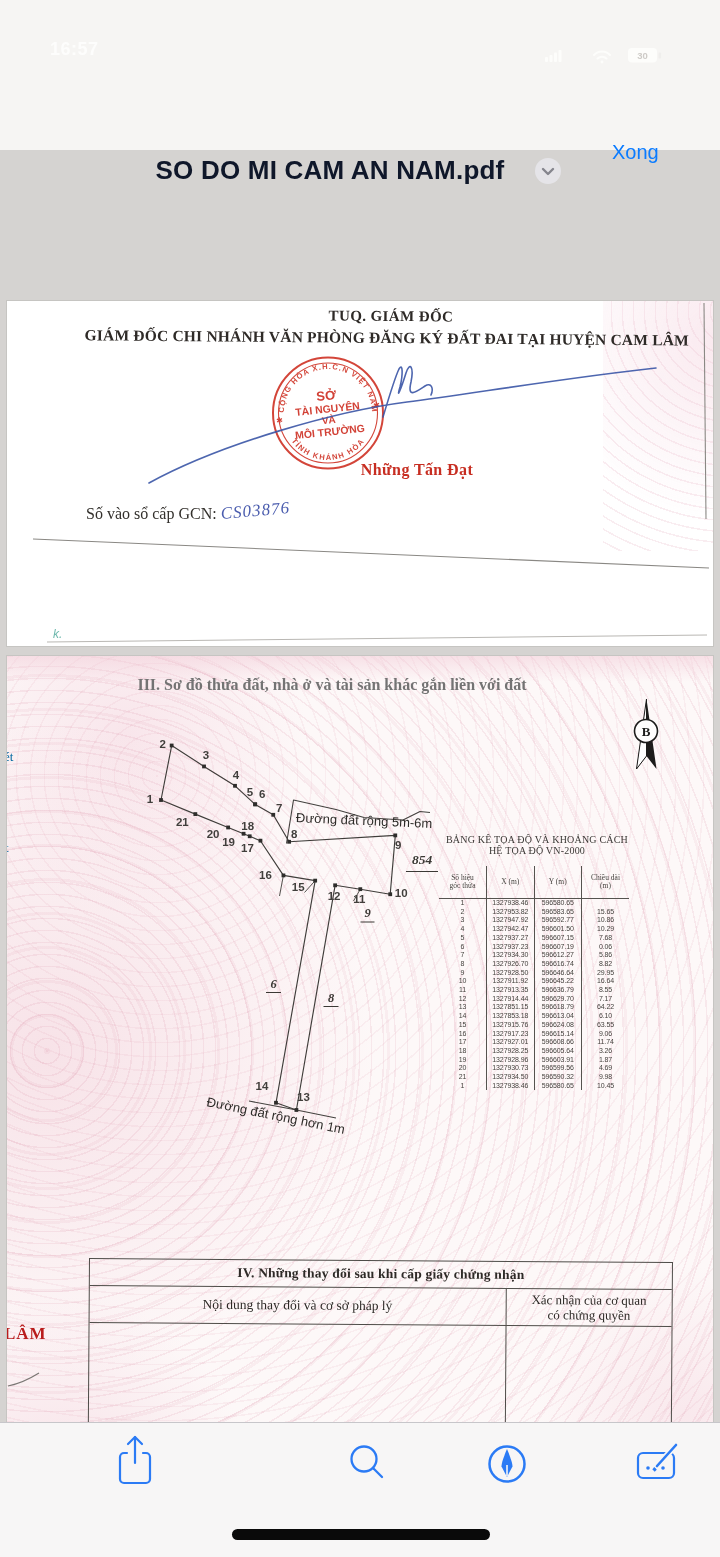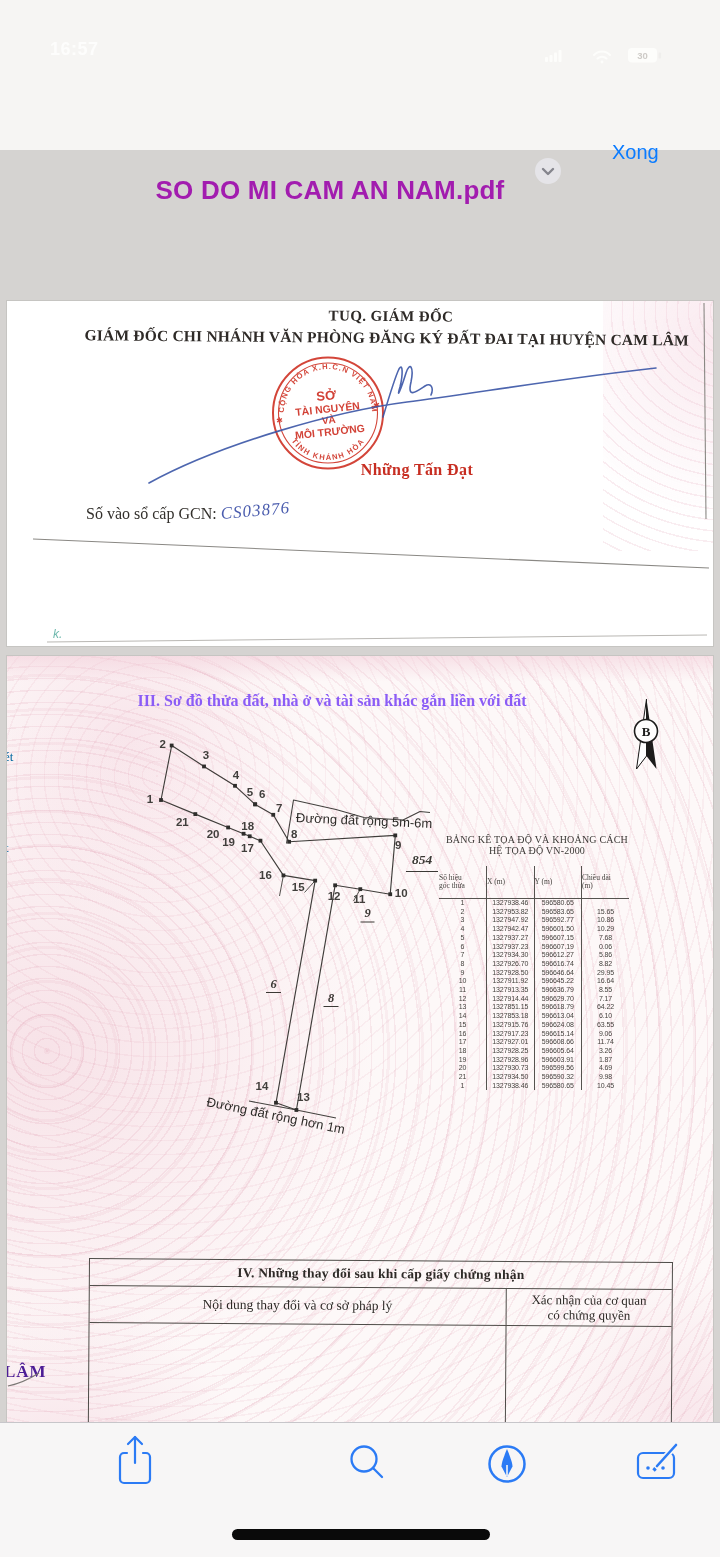--- a/index.html
+++ b/index.html
@@ -3,21 +3,21 @@
 <meta charset="utf-8">
 <style>
   html,body{margin:0;padding:0;}
   body{width:720px;height:1557px;position:relative;background:#d5d3d1;
        font-family:"Liberation Sans","DejaVu Sans",sans-serif;overflow:hidden;}
   .chrome-top{position:absolute;left:0;top:0;width:720px;height:150px;background:#f6f5f3;z-index:6;}
   .statusbar{position:absolute;left:0;top:13px;width:720px;height:54px;}
   .time{position:absolute;left:50px;top:26px;font-size:18px;font-weight:700;color:#fdfdfc;letter-spacing:.5px;}
   .titlebar{position:absolute;left:0;top:54px;width:720px;height:96px;}
   .doc-title{position:absolute;left:120px;top:101px;width:420px;text-align:center;
-             font-size:26px;font-weight:700;color:#a21caf;letter-spacing:.2px;white-space:nowrap;margin-top:20px;}
+             font-size:26px;font-weight:700;color:#0f172a;letter-spacing:.2px;white-space:nowrap;}
   .chev-btn{position:absolute;left:535px;top:104px;width:26px;height:26px;border-radius:50%;background:#e5e4e8;}
   .done-btn{position:absolute;left:612px;top:87px;font-size:20px;color:#0a7bff;font-weight:400;}
   .viewport{position:absolute;left:0;top:150px;width:720px;height:1272px;background:#d5d3d1;z-index:1;}
   .page1{position:absolute;left:6px;top:150px;width:708px;height:347px;background:#ffffff;
          border:1px solid #c6c5c2;box-sizing:border-box;overflow:hidden;z-index:2;}
   .p1-pattern{position:absolute;right:0;top:0;width:110px;height:250px;opacity:.55;pointer-events:none;
      background:
        repeating-radial-gradient(circle at 130px 10px, rgba(226,160,182,.35) 0 1.5px, transparent 1.5px 11px),
        radial-gradient(circle at 120px 40px, rgba(243,205,218,.8), rgba(243,205,218,0) 75%);}
   .p1-heading{position:absolute;left:0;top:0;width:708px;transform:rotate(.5deg);transform-origin:40px 10px;}
@@ -37,35 +37,35 @@
   .p2-pattern{position:absolute;inset:0;pointer-events:none;
      background:
        linear-gradient(180deg, rgba(242,205,216,.55), rgba(253,248,248,0) 26px),
        repeating-radial-gradient(circle at 40px 395px, rgba(219,146,168,.16) 0 1.5px, transparent 1.5px 12px),
        repeating-radial-gradient(circle at 40px 395px, rgba(224,156,176,.12) 0 3px, transparent 3px 34px),
        repeating-radial-gradient(circle at 150px 120px, rgba(224,156,176,.12) 0 1.5px, transparent 1.5px 14px),
        radial-gradient(circle at 40px 395px, rgba(242,205,216,.5), rgba(242,205,216,0) 330px),
        radial-gradient(circle at 120px 80px, rgba(244,211,222,.5), rgba(244,211,222,0) 180px),
        radial-gradient(circle at 680px 760px, rgba(243,208,219,.4), rgba(243,208,219,0) 150px),
        radial-gradient(circle at 60px 820px, rgba(241,201,214,.45), rgba(241,201,214,0) 180px);}
-  .sec3-title{position:absolute;left:110px;top:36px;width:430px;text-align:center;
-      font-family:"Liberation Serif","DejaVu Serif",serif;font-weight:700;font-size:16px;color:#8b5cf6;white-space:nowrap;}
+  .sec3-title{position:absolute;left:110px;top:20px;width:430px;text-align:center;
+      font-family:"Liberation Serif","DejaVu Serif",serif;font-weight:700;font-size:16px;color:#737373;white-space:nowrap;}
   .frag{position:absolute;font-family:"Liberation Serif","DejaVu Serif",serif;color:#0369a1;}
   .frag-et{left:-3px;top:93px;font-size:13px;}
   .frag-t{left:-2px;top:184px;font-size:13px;}
-  .frag-lam{left:-3px;top:668px;font-size:17px;font-weight:700;color:#4c1d95;letter-spacing:1px;margin-top:38px;}
+  .frag-lam{left:-3px;top:668px;font-size:17px;font-weight:700;color:#b91c1c;letter-spacing:1px;}
   .coord-title{position:absolute;left:430px;top:178px;width:200px;text-align:center;
       font-family:"Liberation Serif","DejaVu Serif",serif;font-size:10px;line-height:11px;color:#3c3936;letter-spacing:.2px;}
   table.coords{position:absolute;left:432px;top:210px;width:190px;border-collapse:collapse;
       table-layout:fixed;font-size:7px;color:#45423e;}
   table.coords,.coords th,.coords td{border:0;}
   .coords{border:1px solid #55534f;}
   .coords thead th{border-bottom:1px solid #55534f;border-left:1px solid #55534f;
       font-family:"Liberation Serif","DejaVu Serif",serif;font-weight:400;font-size:7.5px;line-height:8px;
-      height:32px;padding:0;text-align:left;vertical-align:middle;}
+      height:32px;padding:0;text-align:center;vertical-align:middle;}
   .coords thead th:first-child{border-left:none;}
   .coords tbody td{border-left:1px solid #55534f;padding:0;height:8.7px;line-height:8.7px;
       text-align:center;font-size:7px;letter-spacing:-.1px;white-space:nowrap;}
   .coords tbody td:first-child{border-left:none;}
   .iv-table{position:absolute;left:82px;top:602px;width:584px;height:289px;border:1px solid #4e4c48;
       box-sizing:border-box;transform:rotate(.4deg);transform-origin:0 0;
       font-family:"Liberation Serif","DejaVu Serif",serif;color:#2e2a27;}
   .iv-title{height:26px;line-height:26px;text-align:center;font-weight:700;font-size:13.5px;
       border-bottom:1px solid #4e4c48;letter-spacing:.2px;}
   .iv-head{display:flex;height:36px;border-bottom:1px solid #4e4c48;}

